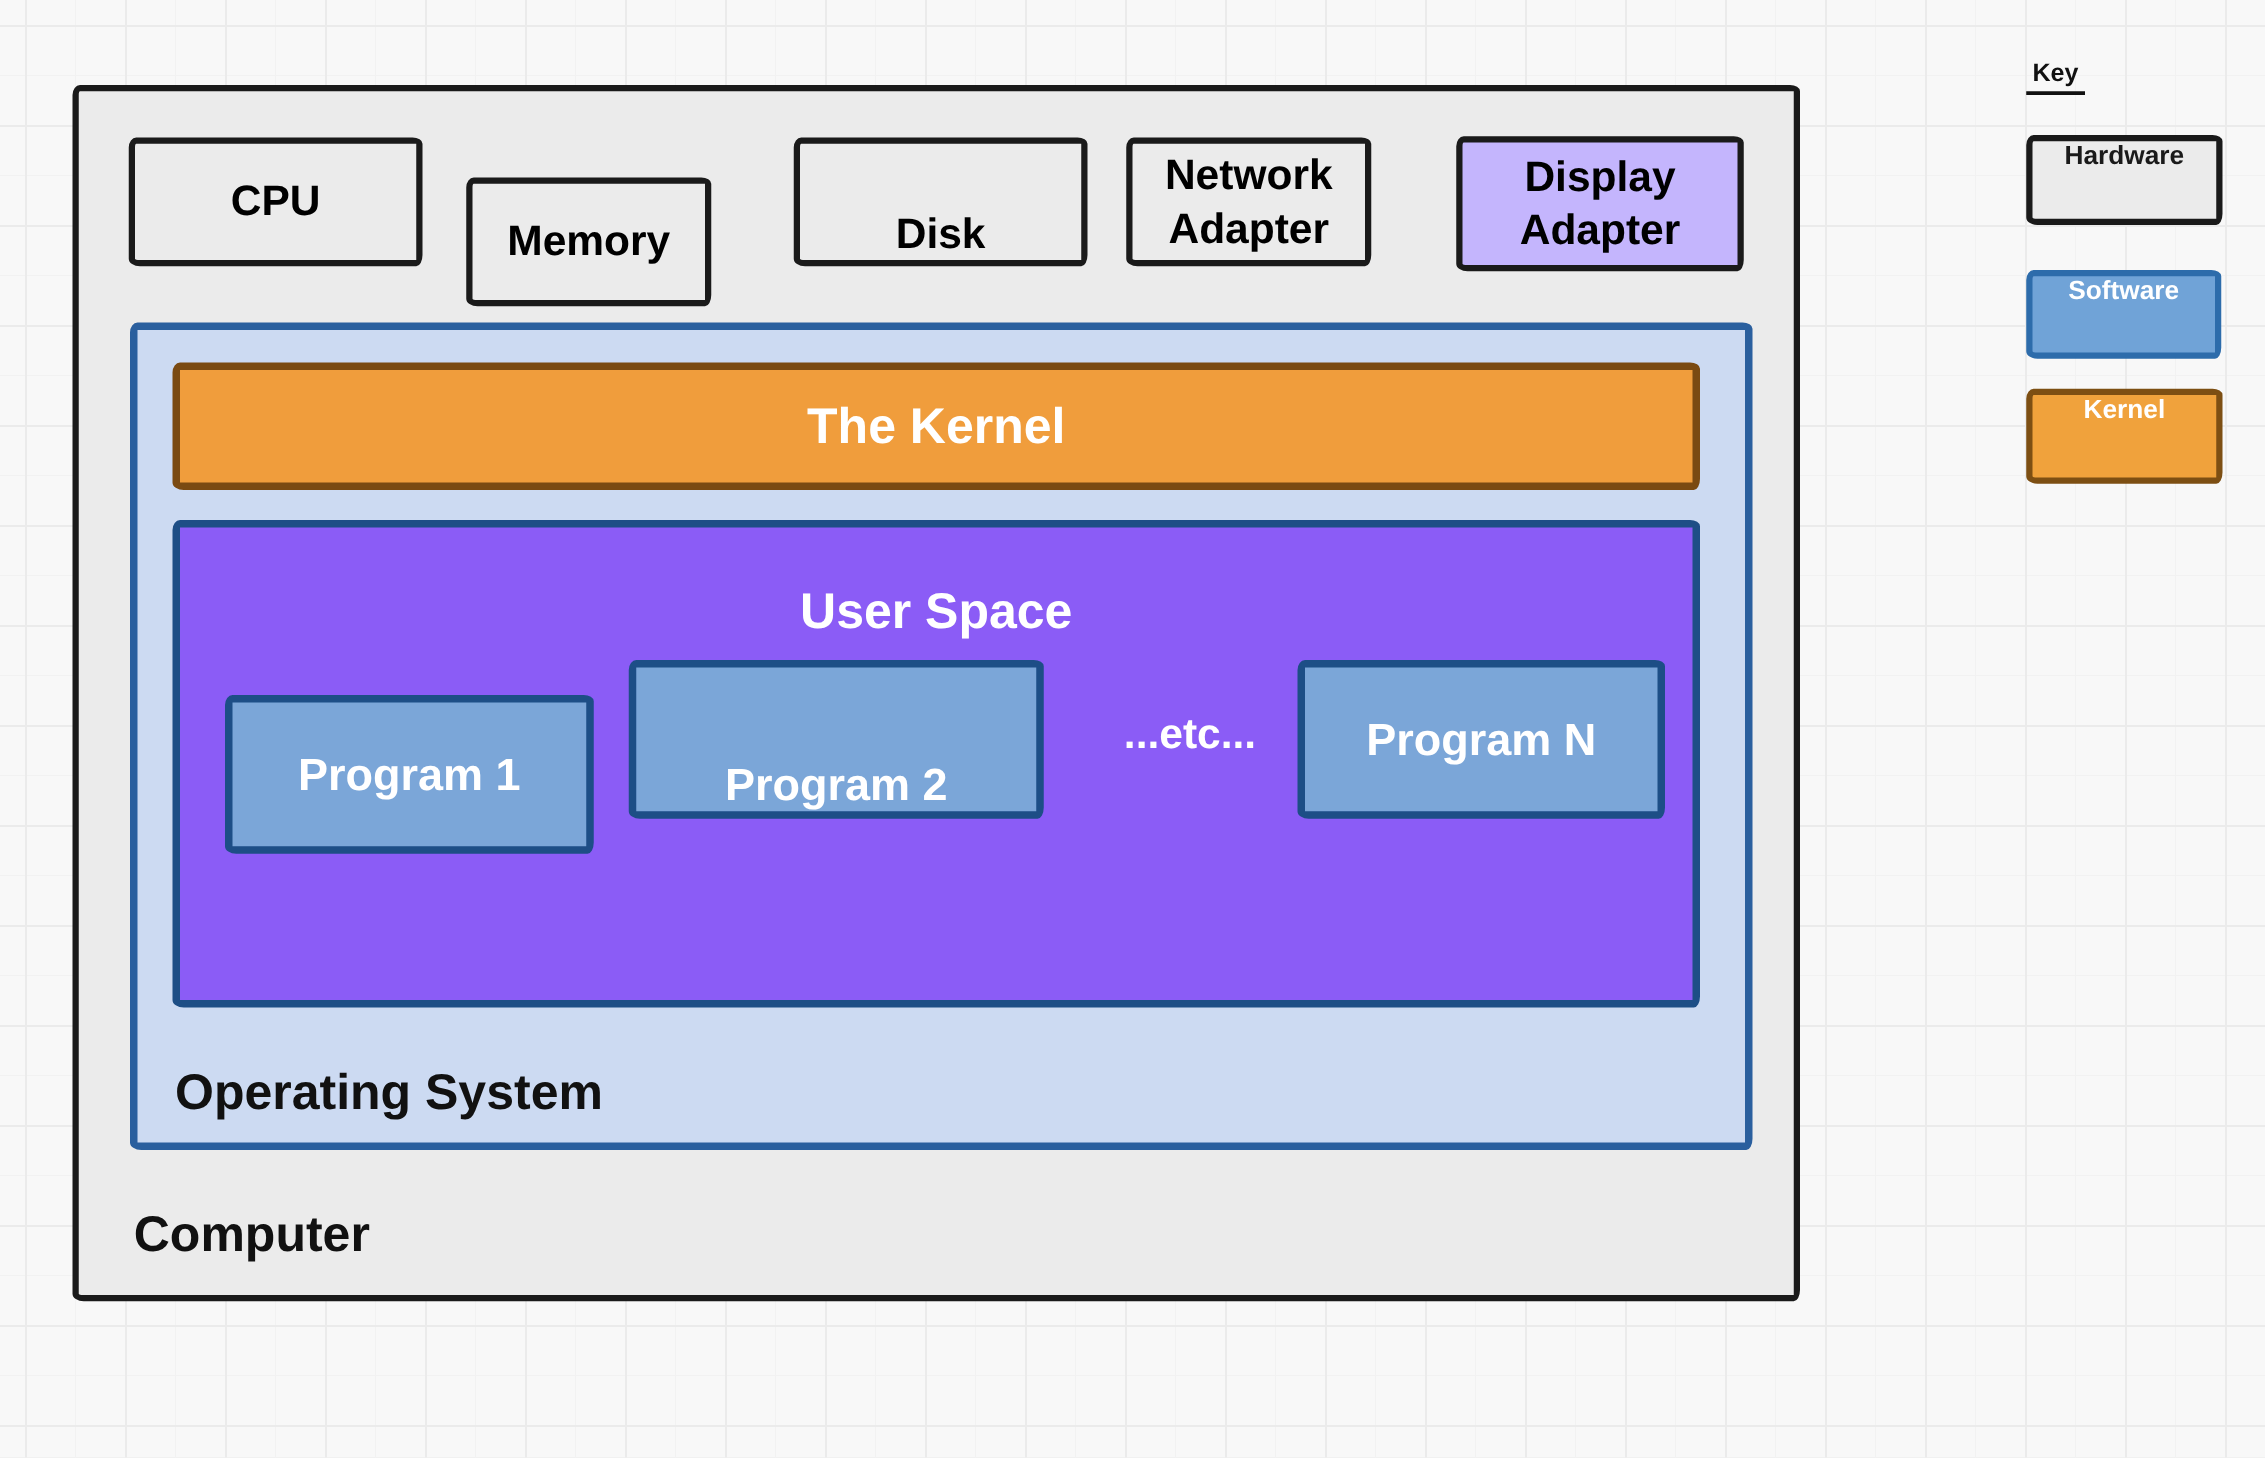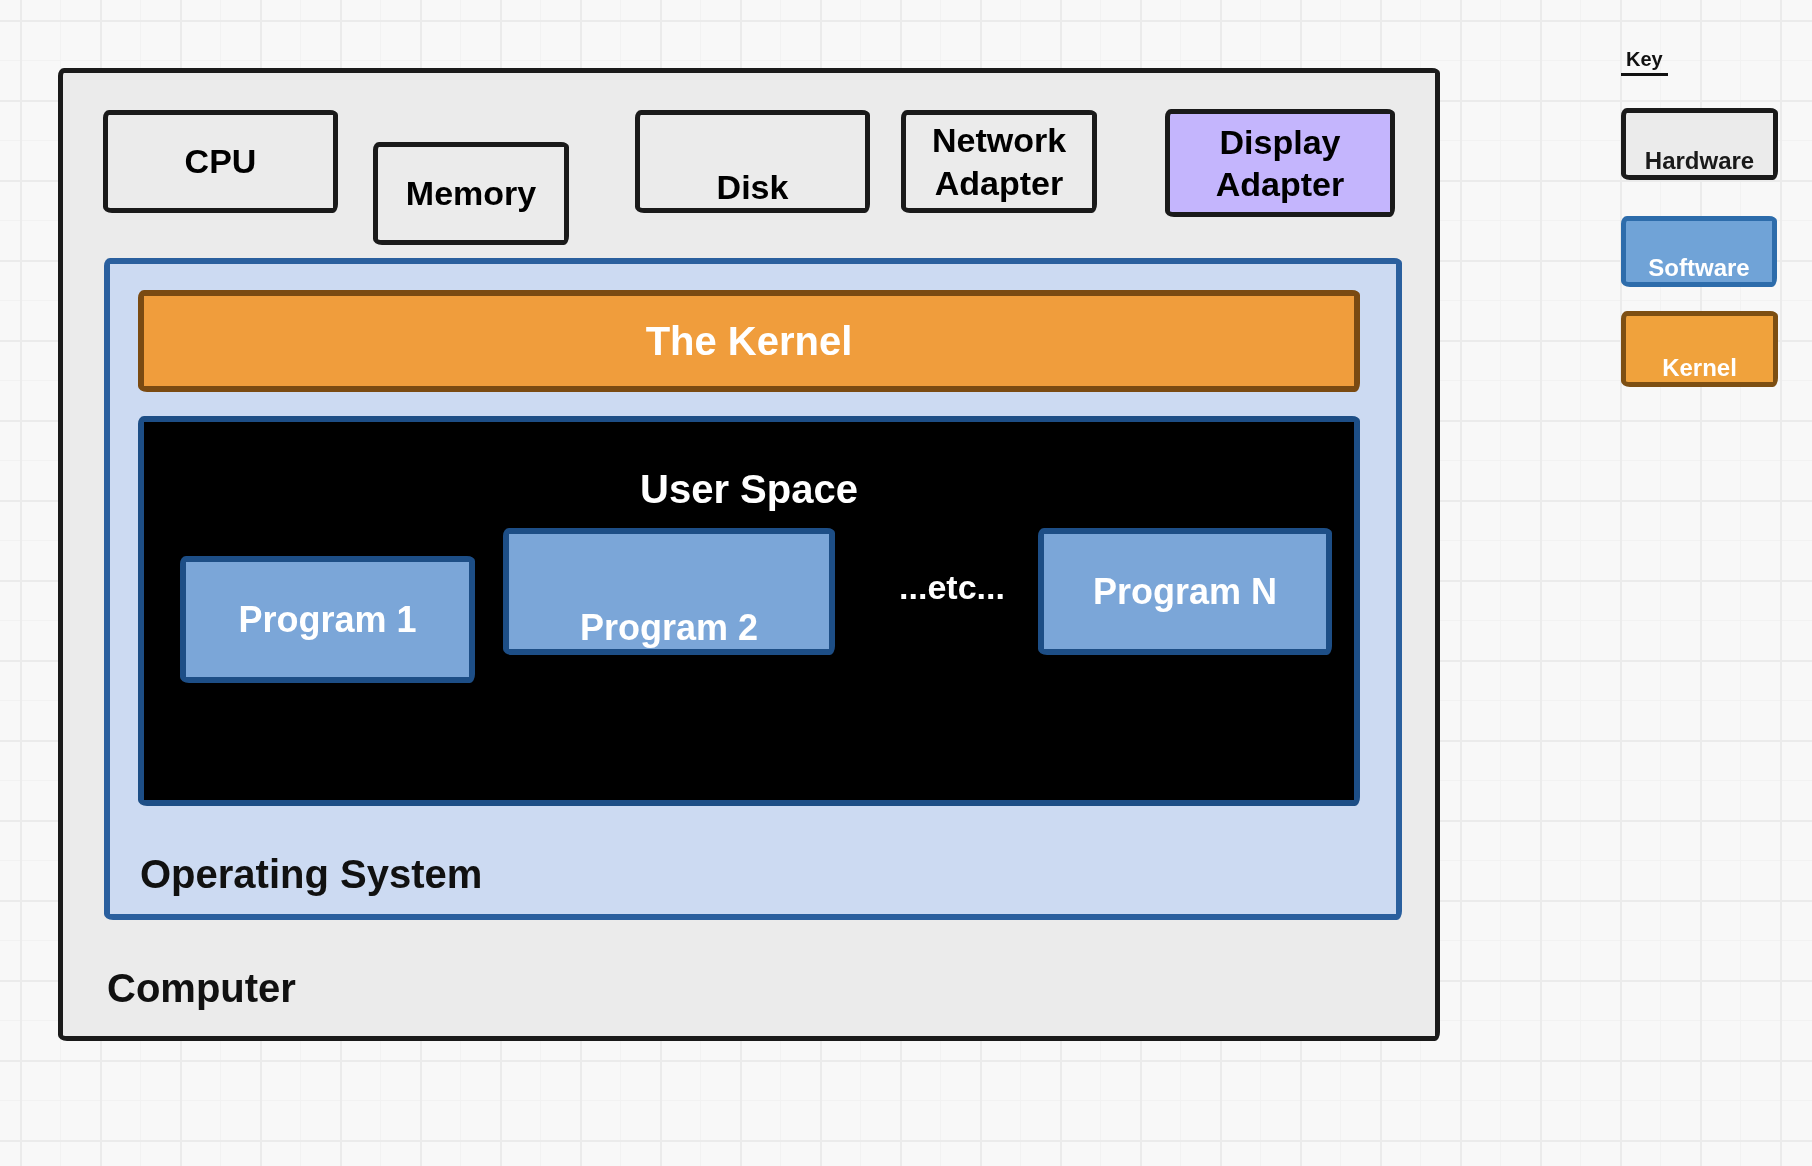--- a/index.html
+++ b/index.html
@@ -94,22 +94,22 @@
     text-align: left; color: #111111; font-size: 20px;
   }
   .key-title span {
     display: inline-block;
     border-bottom: 3px solid #111111;
     padding: 0 5px 2px 5px;
   }
   .key-item {
     position: absolute; left: 0;
     border: 5px solid;
-    display: flex; align-items: flex-end; justify-content: center;
-    font-size: 24px;
+    display: flex; align-items: flex-start; justify-content: center;
+    font-size: 21px;
   }
   .key-hardware { top: 68px;  width: 157px; height: 72px; }
   .key-software { top: 176px; width: 156px; height: 71px; color: #ffffff; }
   .key-kernel   { top: 271px; width: 157px; height: 76px; color: #ffffff; }
 </style>
 </head>
 <body>
 
 <div class="canvas">
 
@@ -130,21 +130,21 @@
     <div class="hw-box sketch hw-display" style="background-color: #c4b5fd; border-color: rgb(26, 26, 26);">
       <span>Display Adapter</span>
     </div>
 
     <div class="os-box sketch" style="background-color: rgb(204, 218, 242); border-color: rgb(42, 95, 158);">
 
       <div class="kernel-bar sketch" style="background-color: rgb(240, 157, 60); border-color: rgb(122, 74, 18);">
         <span>The Kernel</span>
       </div>
 
-      <div class="user-space sketch" style="background-color: #000000; border-color: rgb(29, 78, 134);">
+      <div class="user-space sketch" style="background-color: #8b5cf6; border-color: rgb(29, 78, 134);">
         <div class="us-label">User Space</div>
 
         <div class="program-box sketch prog-1" style="background-color: rgb(123, 166, 216); border-color: rgb(29, 78, 134);">
           <span>Program 1</span>
         </div>
         <div class="program-box sketch prog-2" style="background-color: rgb(123, 166, 216); border-color: rgb(29, 78, 134);">
           <span>Program 2</span>
         </div>
         <div class="etc-label">...etc...</div>
         <div class="program-box sketch prog-n" style="background-color: rgb(123, 166, 216); border-color: rgb(29, 78, 134);">

